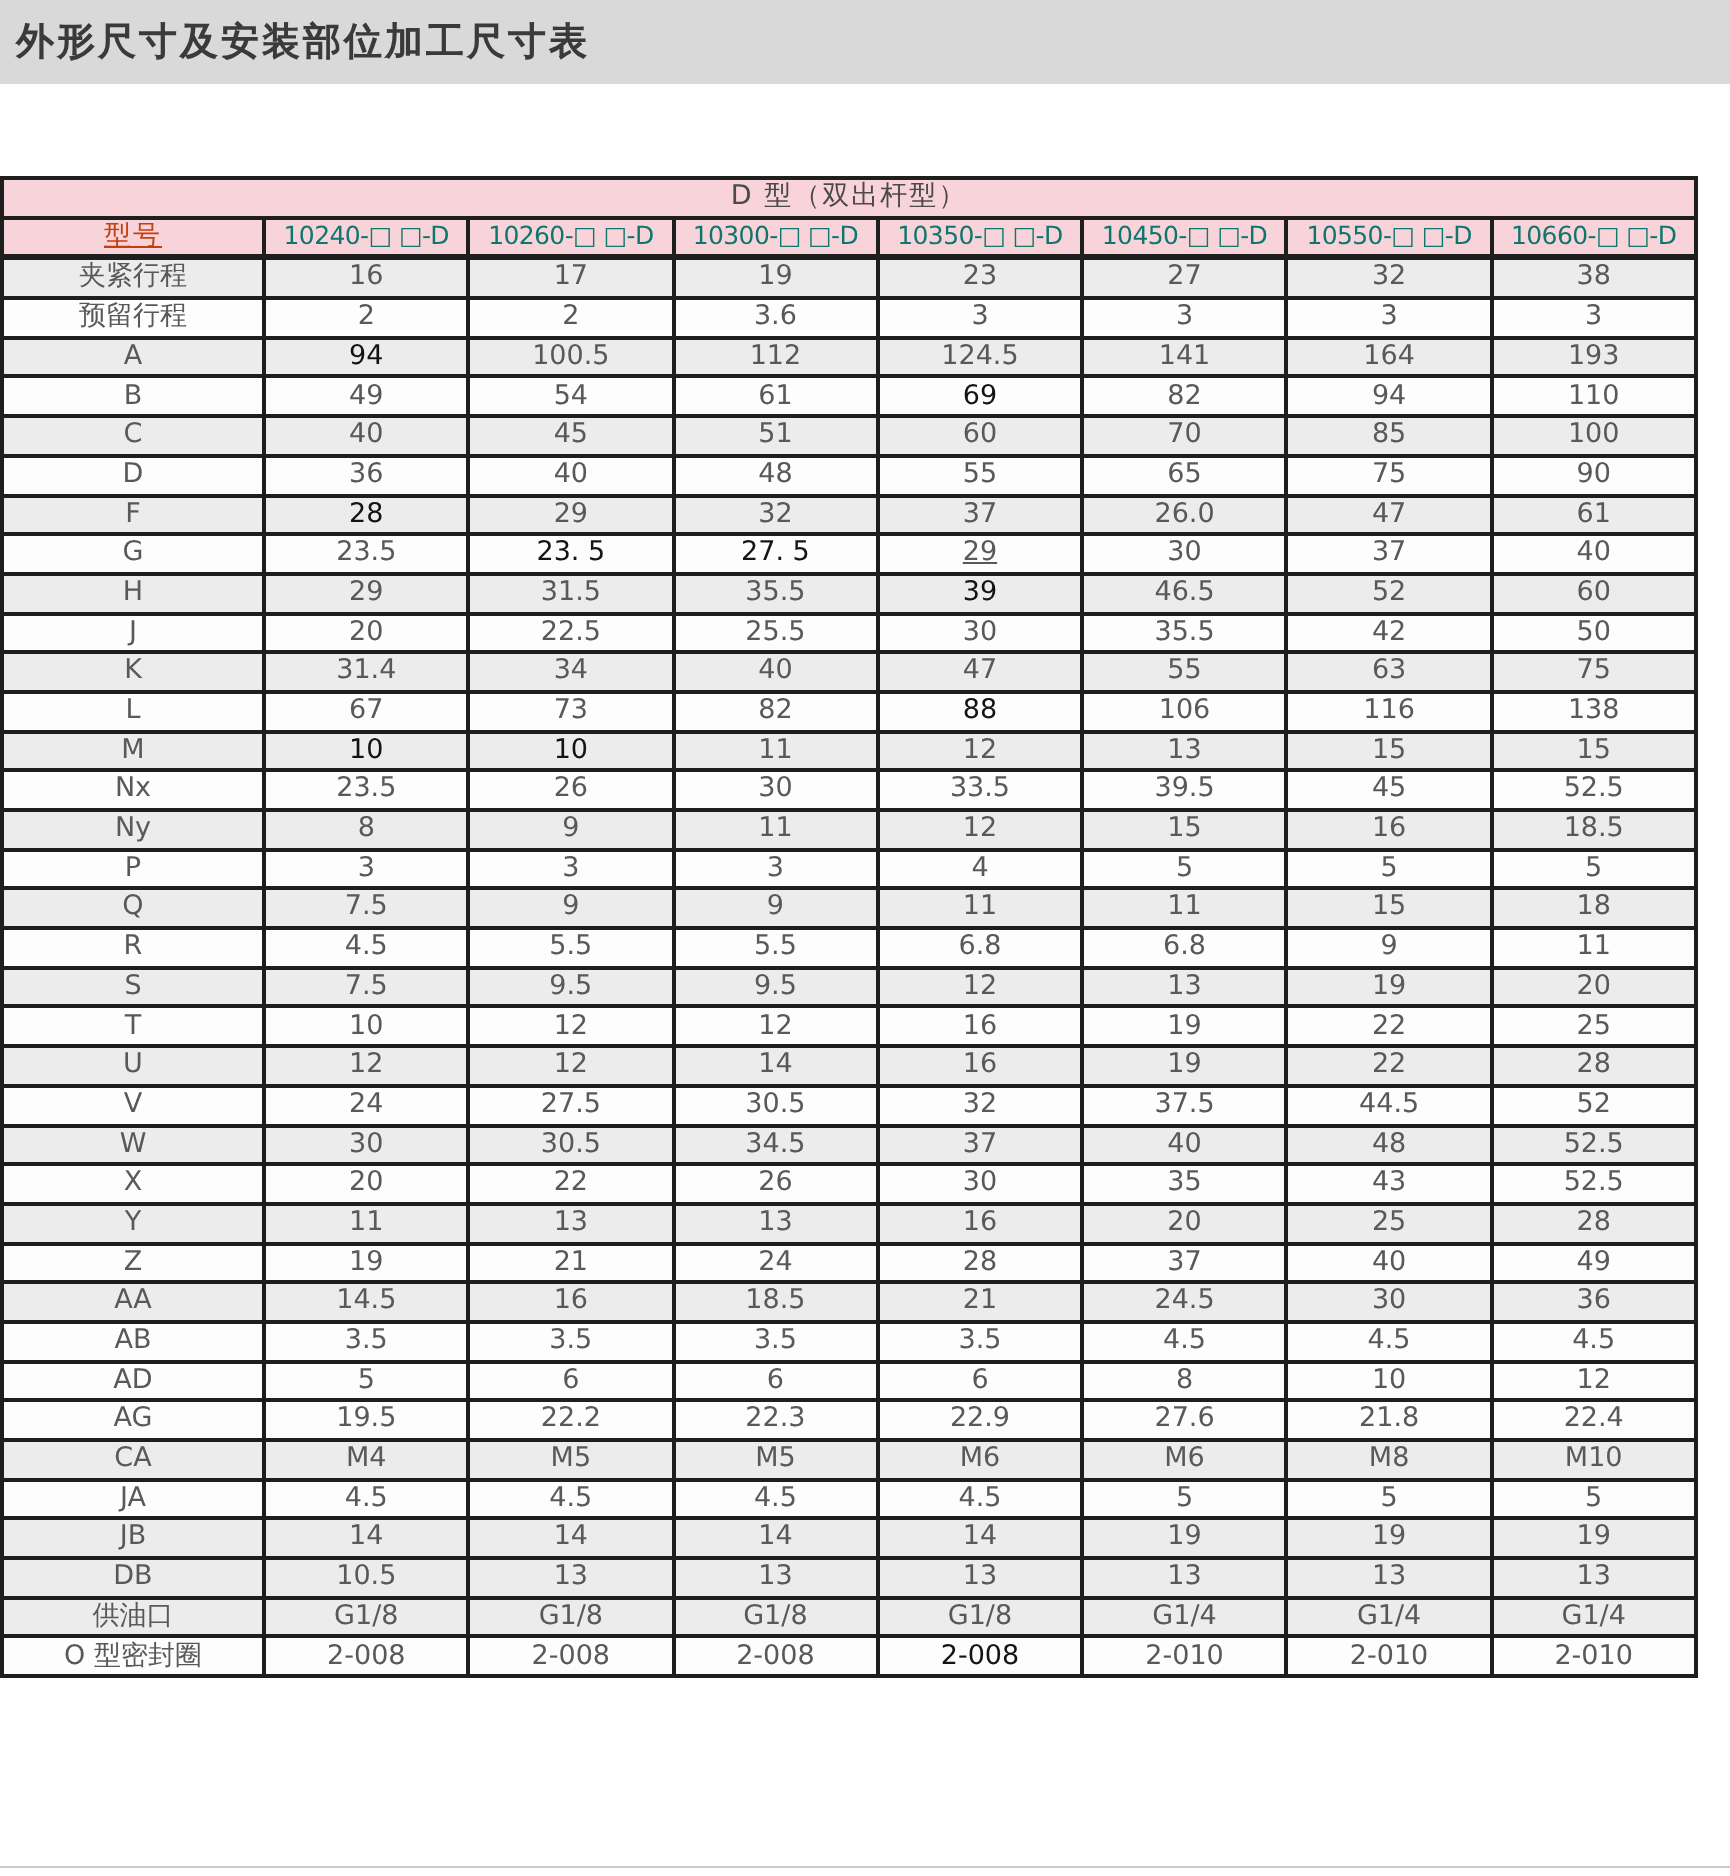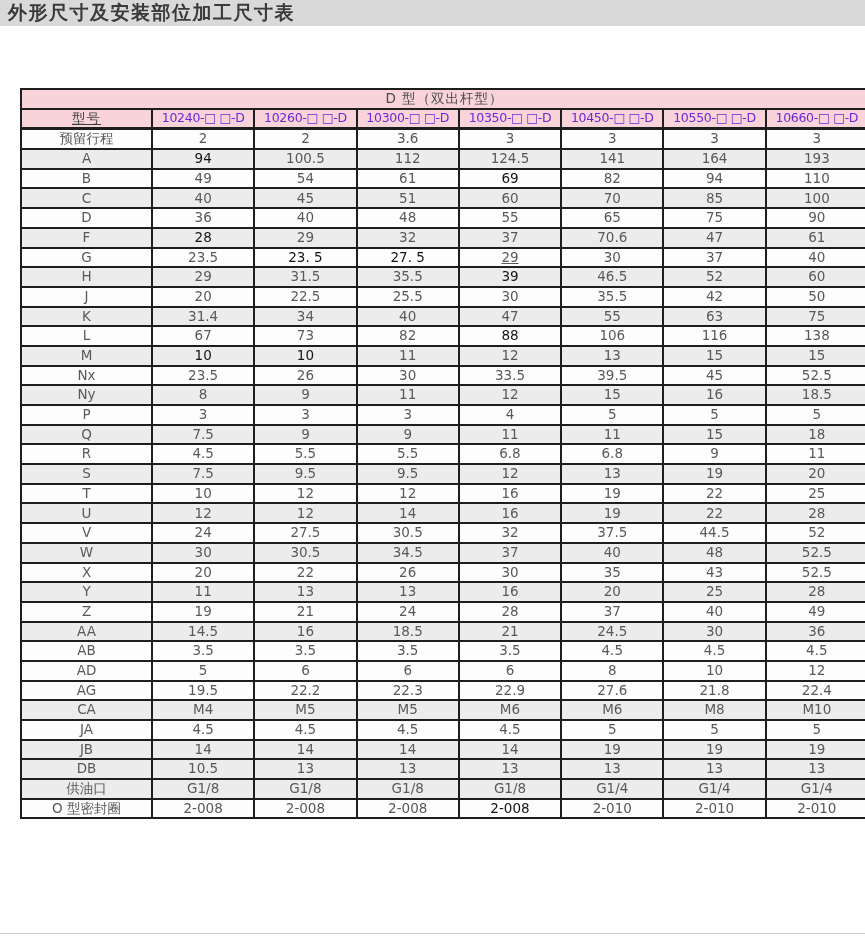--- a/index.html
+++ b/index.html
@@ -7,38 +7,38 @@
     padding: 0;
     background: #ffffff;
     width: 865px;
     height: 938px;
     position: relative;
     font-family: "DejaVu Sans", "Liberation Sans", sans-serif;
     overflow: hidden;
   }
   .title-bar {
     width: 865px;
-    height: 26px;
+    height: 42px;
     background: #d9d9d9;
     display: flex;
     align-items: center;
     box-sizing: border-box;
     padding-left: 8px;
   }
   .page-title {
     font-size: 19px;
     font-weight: bold;
     color: #3a3a3a;
     letter-spacing: 1.5px;
     margin: 0;
   }
   .table-wrap {
     position: absolute;
     top: 88px;
-    left: 20px;
+    left: 0;
     width: 784px;
   }
   table.dim-table {
     width: 849px;
     border-collapse: collapse;
     table-layout: fixed;
   }
   .dim-table th, .dim-table td {
     border: 2px solid #1e1e1e;
     padding: 0;
@@ -53,29 +53,29 @@
     overflow: hidden;
   }
   .group-header-row th {
     background: #f8d4da;
     color: #4a4a4a;
     font-size: 13.5px;
     letter-spacing: 1px;
   }
   .model-row th {
     background: #f8d4da;
-    color: #6d28d9;
+    color: #0f766e;
     font-size: 12.5px;
     letter-spacing: -0.3px;
     border-bottom: 3px solid #1e1e1e;
   }
   .model-row th.model-label-cell {
     font-size: 13.5px;
     letter-spacing: 1px;
-    color: #404040;
+    color: #c2410c;
     text-decoration: underline;
   }
   tr.row-white td { background: #fdfdfd; }
   tr.row-gray td { background: #ececec; }
   td.dark { color: #141414; }
   td.underline { text-decoration: underline; }
   .page-bottom-line {
     position: absolute;
     left: 0;
     top: 933px;
@@ -112,20 +112,30 @@
         <th>10240-□ □-D</th>
         <th>10260-□ □-D</th>
         <th>10300-□ □-D</th>
         <th>10350-□ □-D</th>
         <th>10450-□ □-D</th>
         <th>10550-□ □-D</th>
         <th>10660-□ □-D</th>
       </tr>
     </thead>
     <tbody>
+        <tr class="row-gray">
+          <td>夹紧行程</td>
+          <td>16</td>
+          <td>17</td>
+          <td>19</td>
+          <td>23</td>
+          <td>27</td>
+          <td>32</td>
+          <td>38</td>
+        </tr>
         <tr class="row-white">
           <td>预留行程</td>
           <td>2</td>
           <td>2</td>
           <td>3.6</td>
           <td>3</td>
           <td>3</td>
           <td>3</td>
           <td>3</td>
         </tr>
@@ -168,21 +178,21 @@
           <td>65</td>
           <td>75</td>
           <td>90</td>
         </tr>
         <tr class="row-gray">
           <td>F</td>
           <td class="dark">28</td>
           <td>29</td>
           <td>32</td>
           <td>37</td>
-          <td>70.6</td>
+          <td>26.0</td>
           <td>47</td>
           <td>61</td>
         </tr>
         <tr class="row-white">
           <td>G</td>
           <td>23.5</td>
           <td class="dark">23. 5</td>
           <td class="dark">27. 5</td>
           <td class="underline">29</td>
           <td>30</td>

